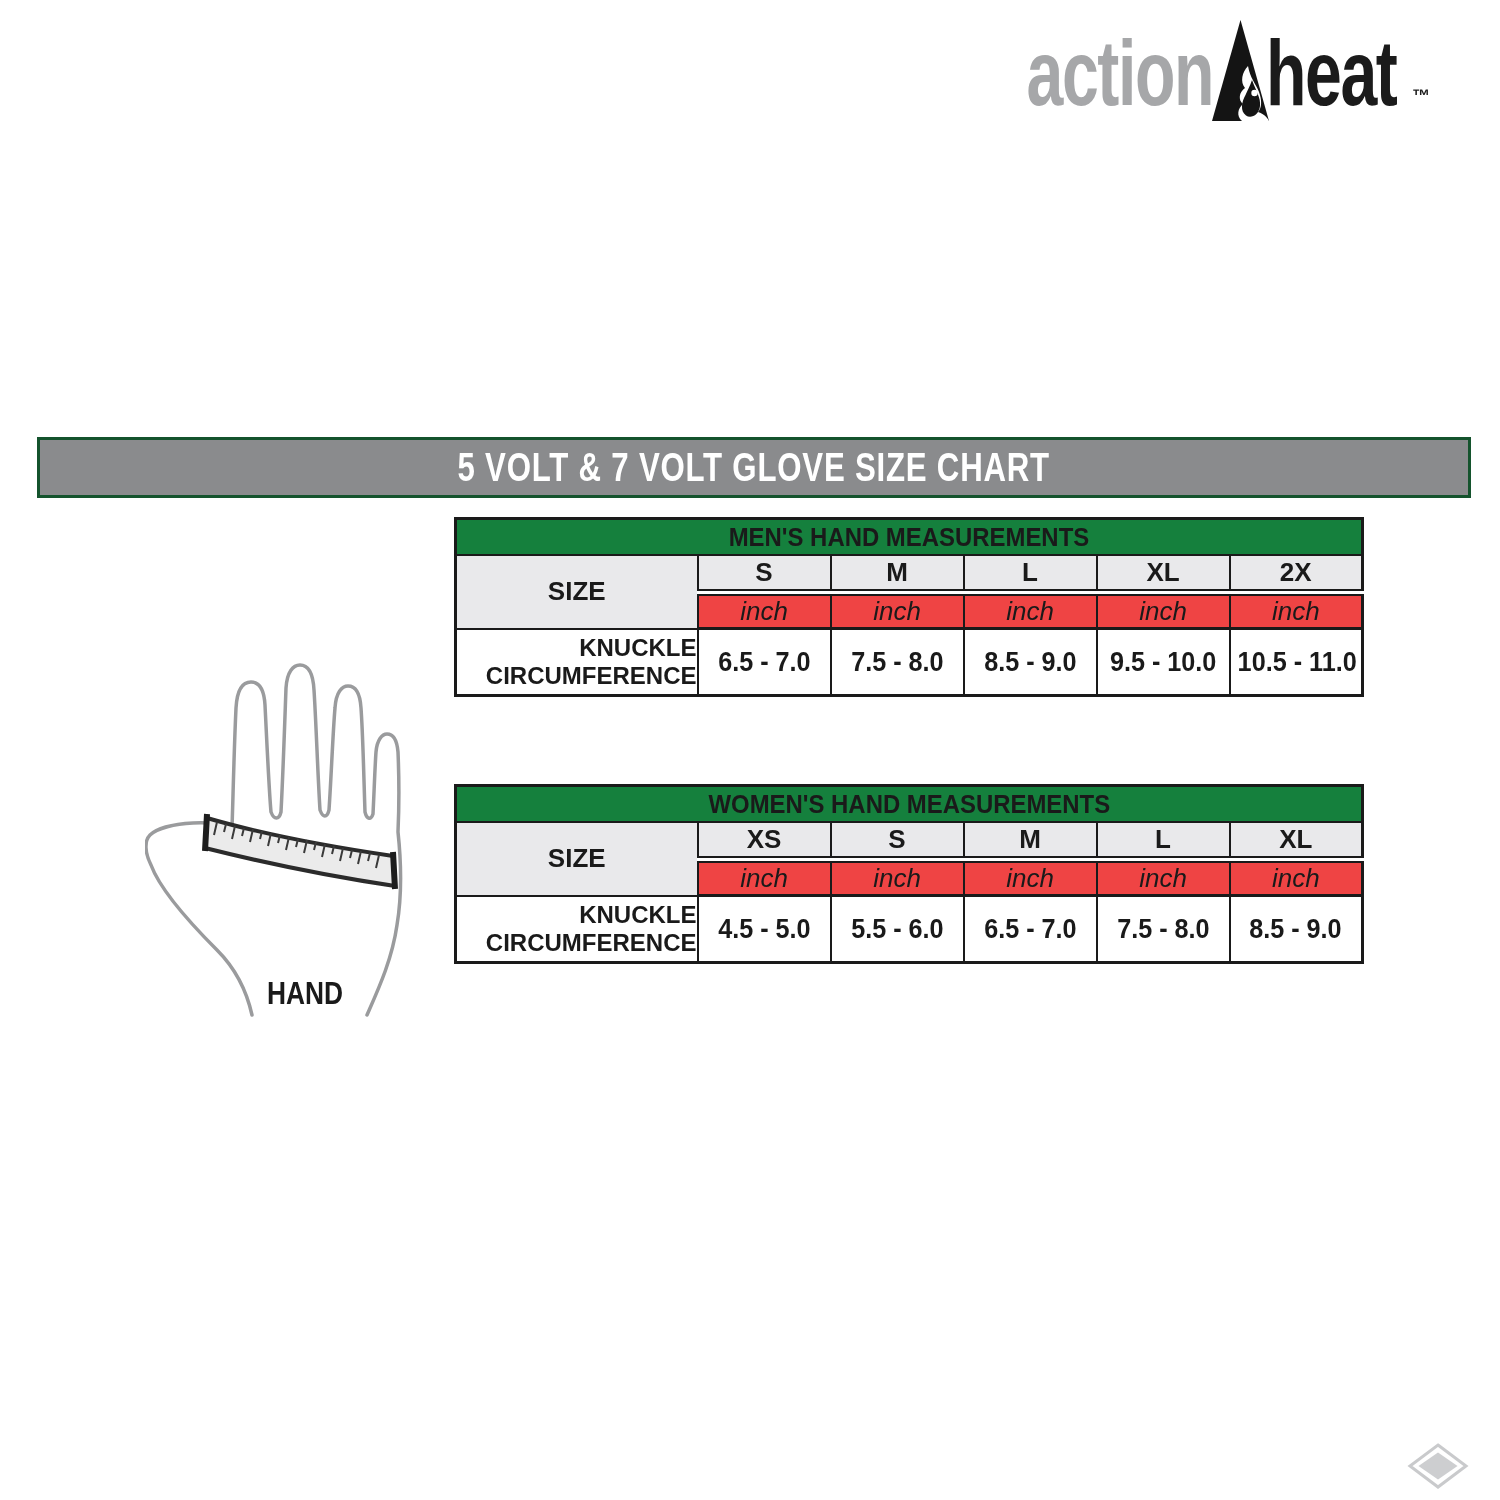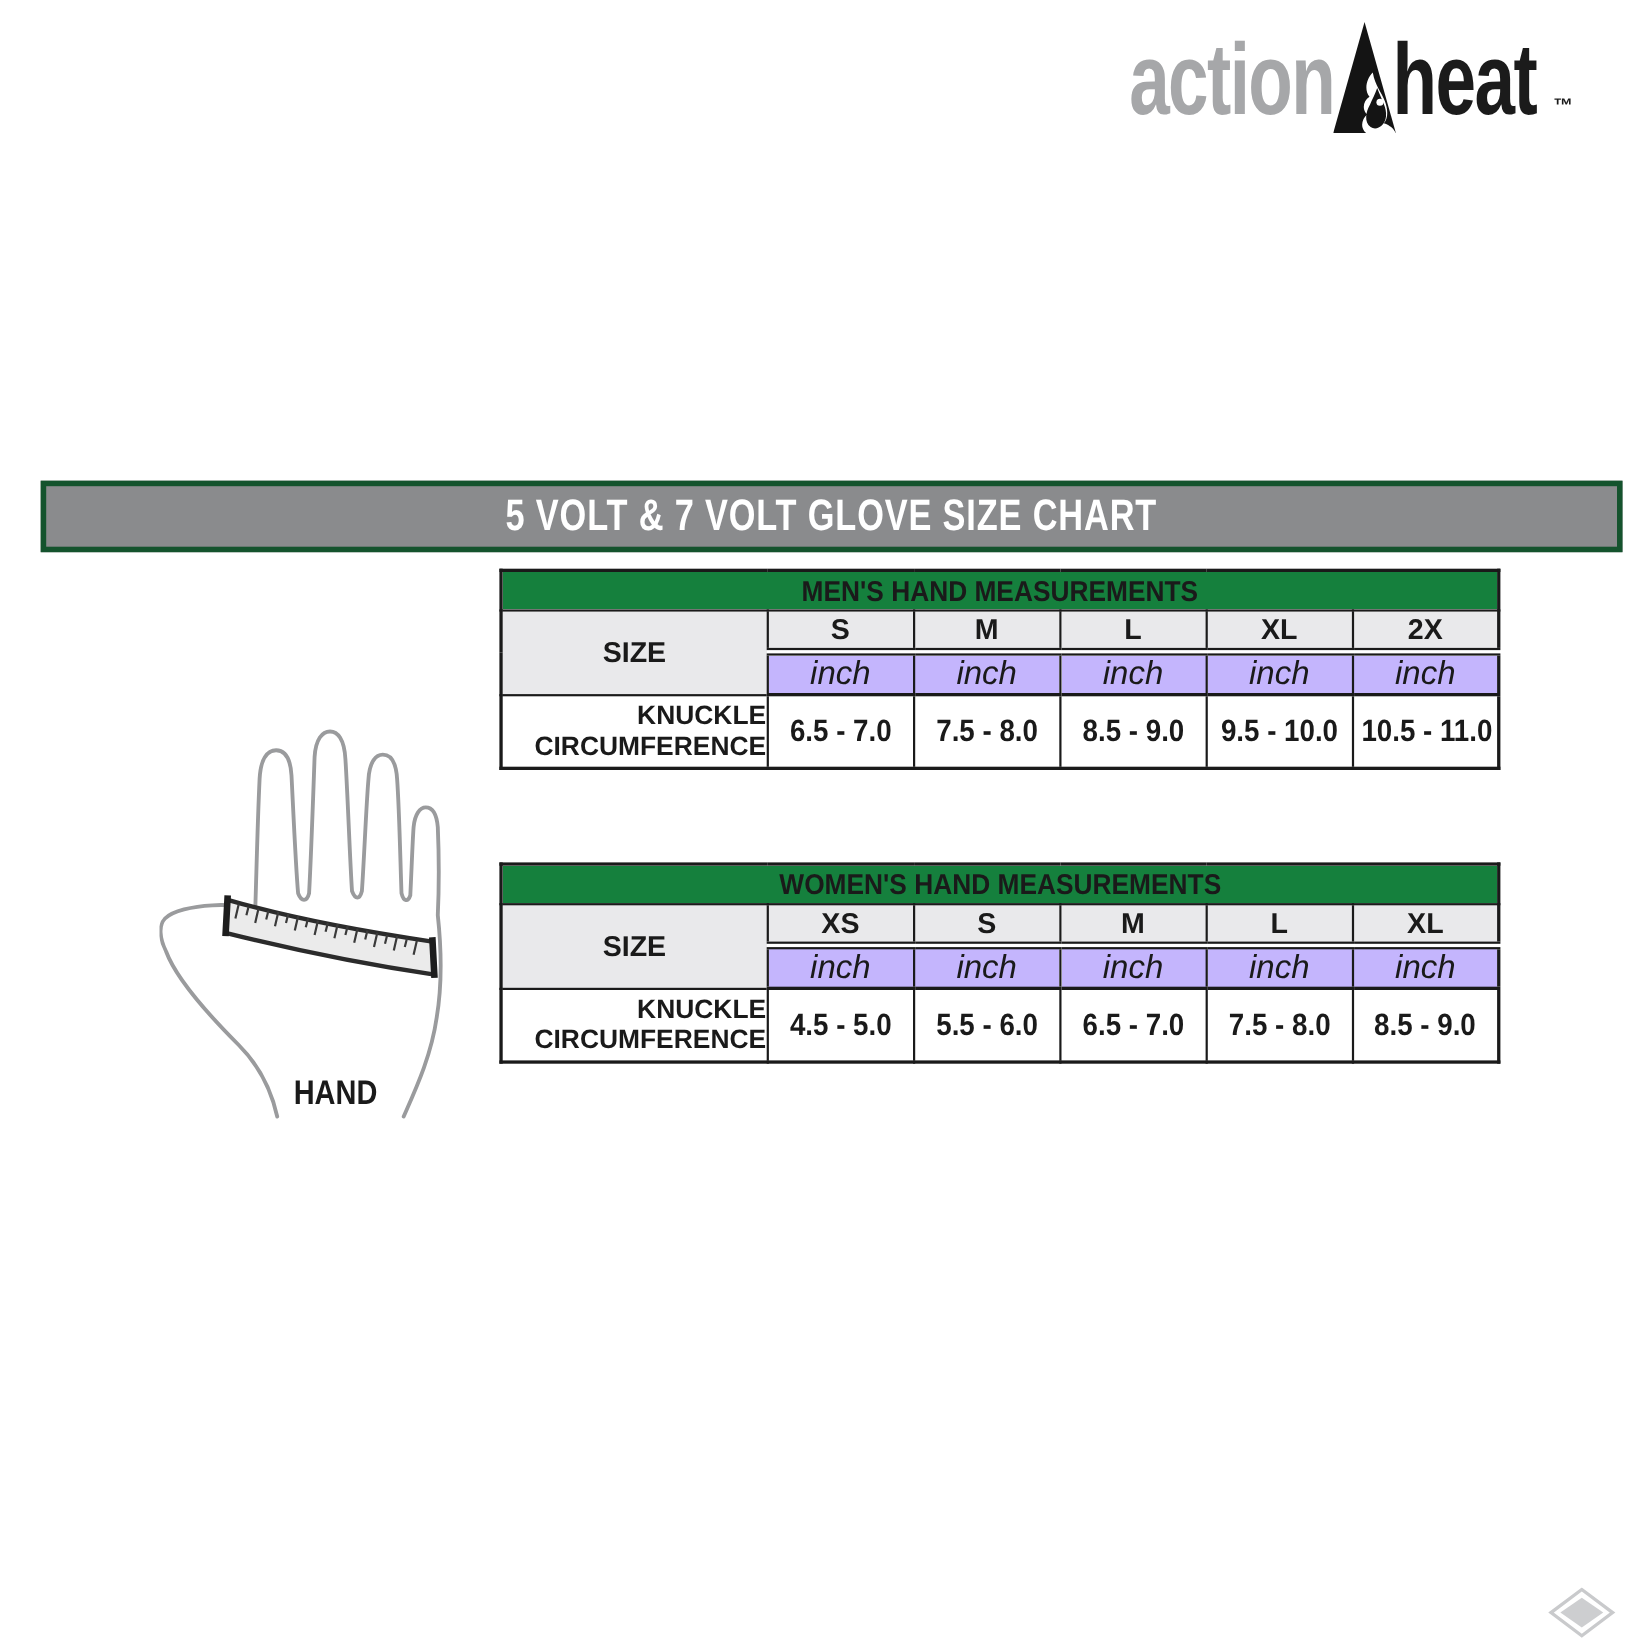--- a/index.html
+++ b/index.html
@@ -10,21 +10,21 @@
   .logo-word{position:absolute;line-height:1;font-weight:bold;white-space:nowrap;}
   .logo-action{top:27px;right:287px;font-size:92px;color:#a6a7a9;
                transform:scaleX(.72);transform-origin:100% 50%;letter-spacing:-2px;}
   .logo-heat{top:27px;left:1266px;font-size:92px;color:#1b1b1b;
              transform:scaleX(.72);transform-origin:0 50%;letter-spacing:-2px;}
   .logo-flame{position:absolute;left:1212px;top:20px;}
   .logo-tm{position:absolute;left:1412px;top:86px;font-size:18px;color:#1b1b1b;font-weight:bold;}
 
   
   .banner{position:absolute;left:37px;top:437px;width:1428px;height:55px;background:#8a8b8d;
-          border:5px solid #14532d;display:flex;align-items:center;justify-content:center;}
+          border:3px solid #14532d;display:flex;align-items:center;justify-content:center;}
   .banner-title{color:#ffffff;font-weight:bold;font-size:40px;letter-spacing:1px;
                 transform:scaleX(.78);white-space:nowrap;}
 
   
   .howto{position:absolute;left:148px;top:512px;width:340px;}
   .condensed{transform:scaleX(.9);transform-origin:0 0;width:112%;}
   .howto-heading{display:inline-block;font-size:28px;font-weight:bold;
                  border-bottom:3px solid #161616;padding-bottom:2px;white-space:nowrap;}
   .howto-sub{margin-top:15px;font-size:24px;font-weight:bold;white-space:nowrap;}
   .howto-line{font-size:22.5px;line-height:23px;white-space:nowrap;}
@@ -34,21 +34,21 @@
   .hand-label{position:absolute;left:95px;top:316px;width:130px;text-align:center;
               font-size:31px;font-weight:bold;transform:scaleX(.85);}
 
   
   .size-table{position:absolute;left:454px;width:908px;border-collapse:collapse;table-layout:fixed;
               background:#fff;border:3px solid #1a1a1a;}
   .size-table td{border:2.5px solid #1a1a1a;text-align:center;vertical-align:middle;
                  padding:0;overflow:hidden;}
   .t-title td{background:#15803d;height:34px;font-size:26px;font-weight:bold;}
   .r-letters td{background:#e9e9eb;height:33px;font-size:26px;font-weight:bold;}
-  .r-units td{background:#c4b5fd;height:30px;font-size:30px;font-style:italic;
+  .r-units td{background:#ef4444;height:30px;font-size:26px;font-style:italic;
               border-top:7px double #1a1a1a;border-bottom:3px solid #1a1a1a;}
   .r-values td{height:64px;font-size:28px;font-weight:bold;}
   td.size-label{background:#e9e9eb;font-size:26px;font-weight:bold;}
   td.row-label{background:#ffffff;font-size:24px;font-weight:bold;line-height:1.15;text-align:right;}
   .table-men{top:517px;}
   .table-women{top:784px;}
   .fitx{display:inline-block;transform:scaleX(.9);white-space:nowrap;}
   .fitt{display:inline-block;transform:scaleX(.92);white-space:nowrap;}
 
   

